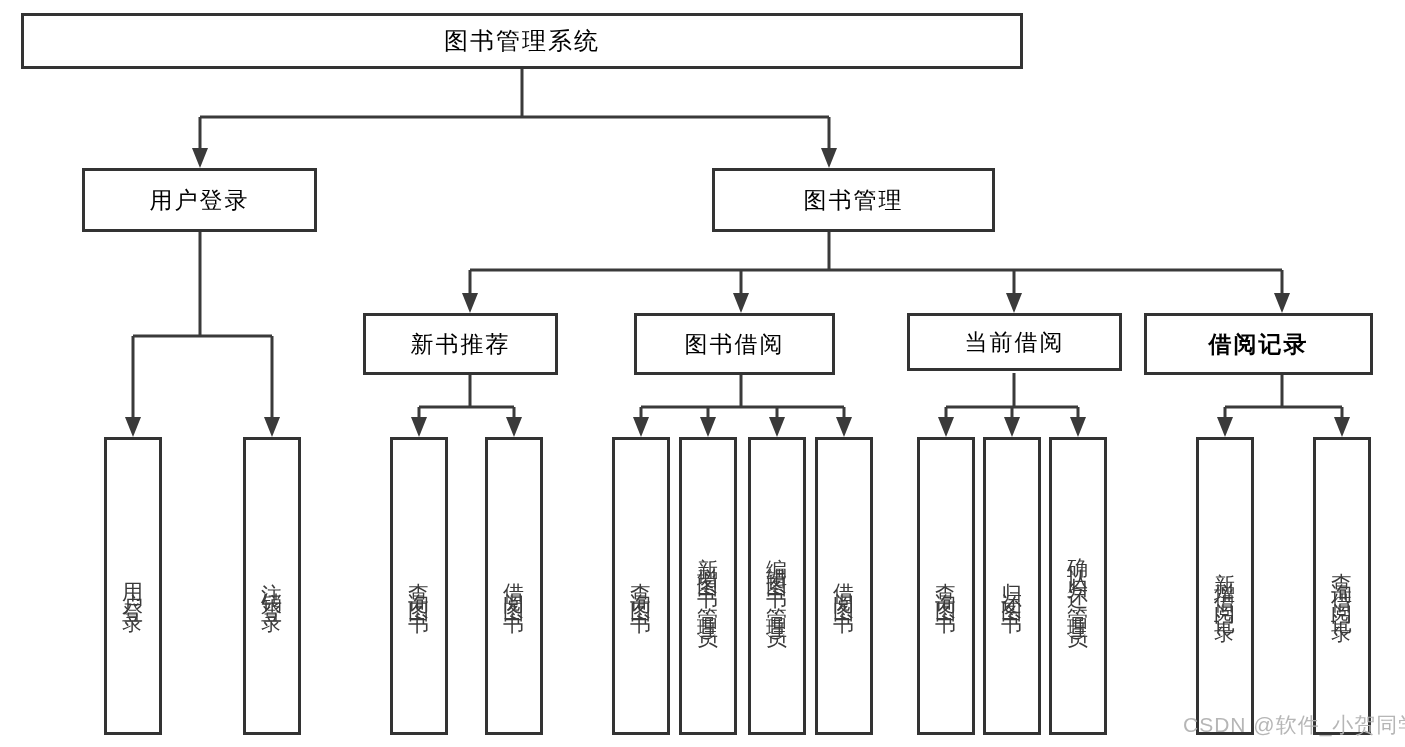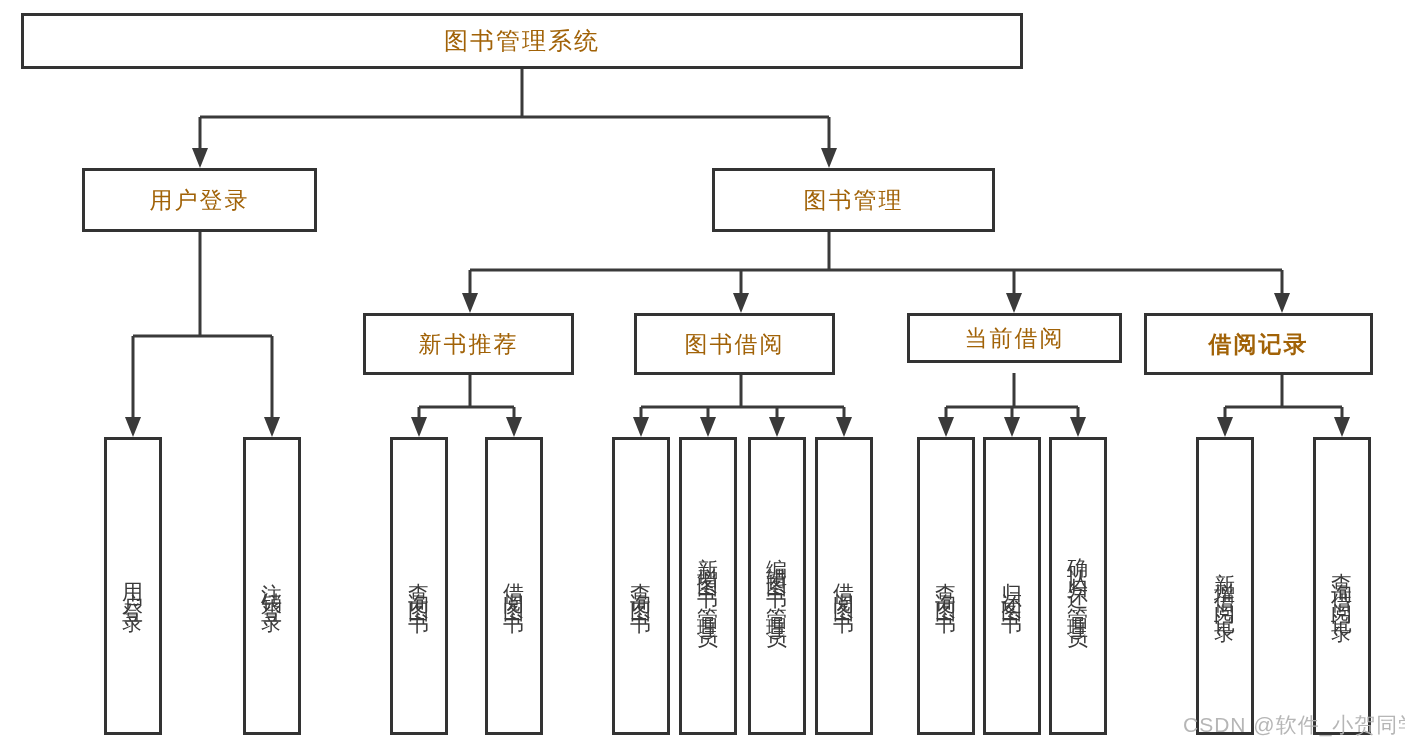--- a/index.html
+++ b/index.html
@@ -17,21 +17,21 @@
     width: 1405px; height: 747px;
   }
   .node {
     position: absolute;
     box-sizing: border-box;
     background: #ffffff;
     border: 3px solid #333333;
     display: flex;
     align-items: center;
     justify-content: center;
-    color: #a16207;
+    color: #000000;
     font-size: 23px;
     letter-spacing: 2px;
     white-space: nowrap;
   }
   .leaf {
     position: absolute;
     box-sizing: border-box;
     background: #ffffff;
     border: 3px solid #333333;
     top: 437px;
@@ -111,23 +111,23 @@
       <polygon points="1217,417 1233,417 1225,437" fill="#3a3a3a" stroke="none"></polygon>
       <polygon points="1334,417 1350,417 1342,437" fill="#3a3a3a" stroke="none"></polygon>
     </g>
   </svg>
 
   <div class="node" style="left:21px; top:13px; width:1002px; height:56px; font-size:24px;">图书管理系统</div>
 
   <div class="node" style="left:82px; top:168px; width:235px; height:64px;">用户登录</div>
   <div class="node" style="left:712px; top:168px; width:283px; height:64px;">图书管理</div>
 
-  <div class="node" style="left:363px; top:313px; width:211px; height:62px;">新书推荐</div>
+  <div class="node" style="left:363px; top:313px; width:195px; height:62px;">新书推荐</div>
   <div class="node" style="left:634px; top:313px; width:201px; height:62px;">图书借阅</div>
-  <div class="node" style="left:907px; top:313px; width:215px; height:50px;">当前借阅</div>
+  <div class="node" style="left:907px; top:313px; width:215px; height:58px;">当前借阅</div>
   <div class="node" style="left:1144px; top:313px; width:229px; height:62px;font-weight:bold;">借阅记录</div>
 
   <div class="leaf" style="left:104px;">用户登录</div>
   <div class="leaf" style="left:243px;">注销登录</div>
 
   <div class="leaf" style="left:390px;">查询图书</div>
   <div class="leaf" style="left:485px;">借阅图书</div>
 
   <div class="leaf" style="left:612px;">查询图书</div>
   <div class="leaf" style="left:679px;">新增图书（管理员）</div>

